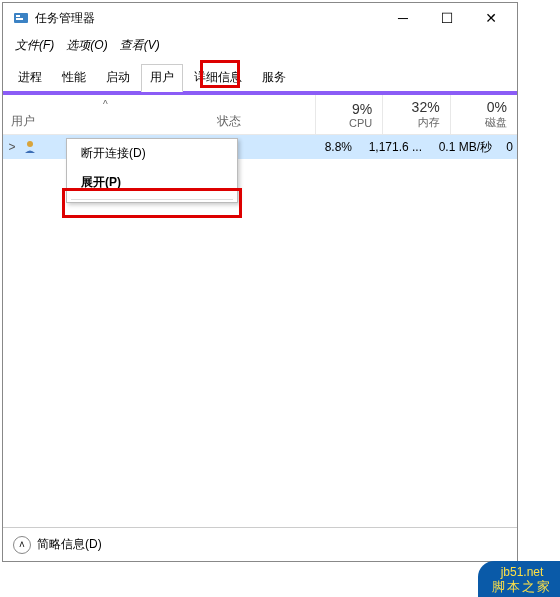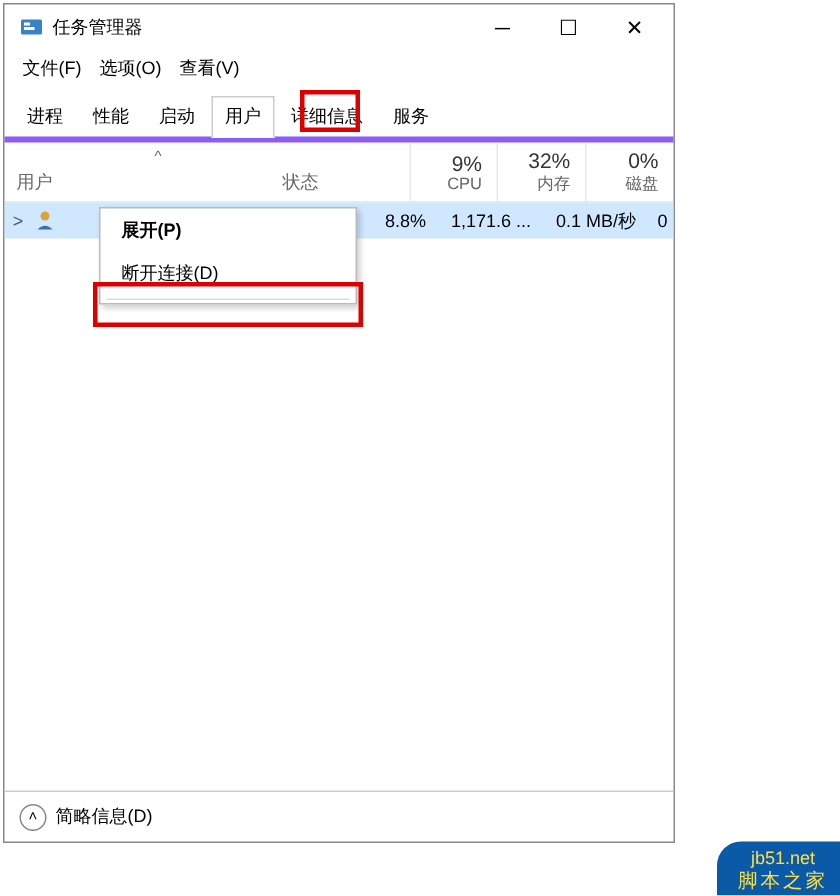--- a/index.html
+++ b/index.html
@@ -1,24 +1,24 @@
 <!DOCTYPE html>
 <html><head>
 <meta charset="utf-8">
 <style>
 * { margin: 0; padding: 0; box-sizing: border-box; font-family: "Microsoft YaHei", sans-serif; }
 body { background: #fff; width: 560px; height: 597px; position: relative; overflow: hidden; }
-.window { border: 1px solid #888; width: 448px; height: 560px; margin: 2px; display: flex; flex-direction: column; background: #fff; }
+.window { border: 1px solid #888; width: 516px; height: 560px; margin: 2px; display: flex; flex-direction: column; background: #fff; }
 .titlebar { display: flex; align-items: center; height: 30px; padding: 0 4px; }
 .titlebar-icon { width: 16px; height: 16px; margin: 0 6px; display: inline-flex; }
 .title { font-size: 12px; color: #000; flex: 0 0 auto; }
 .spacer { flex: 1; }
 .win-controls { display: flex; }
 .win-btn { width: 44px; height: 30px; display: flex; align-items: center; justify-content: center; font-size: 14px; color: #000; }
-.menubar { display: flex; padding: 2px 8px; gap: 4px; }
+.menubar { display: flex; padding: 2px 8px; gap: 4px; font-style: italic; }
 .menu-item { font-size: 12px; padding: 2px 4px; color: #000; }
 .tabs { display: flex; border-bottom: 4px solid #8b5cf6; padding: 6px 6px 0 6px; gap: 2px; position: relative; }
 .tab { font-size: 12px; padding: 4px 8px; border: 1px solid transparent; position: relative; }
 .tab.active { border: 1px solid #ccc; border-bottom: 1px solid #fff; background: #fff; margin-bottom: -1px; }
 .tab-highlight { position: absolute; border: 3px solid #d00; pointer-events: none; }
 .columns { display: flex; border-bottom: 1px solid #e8e8e8; font-size: 12px; color: #666; height: 40px; }
 .col-user { width: 215px; display: flex; align-items: flex-end; padding: 0 8px 4px 8px; position: relative; }
 .col-user .sort { position: absolute; top: 4px; left: 100px; font-size: 10px; }
 .col-status { width: 110px; display: flex; align-items: flex-end; padding: 0 8px 4px 8px; }
 .col-metric { width: 70px; display: flex; flex-direction: column; align-items: flex-end; justify-content: center; padding: 0 10px 0 0; }
@@ -117,22 +117,22 @@
     </div>
   </div>
 
   <div class="statusbar">
     <span class="chevron-circle">˄</span>
     <span>简略信息(D)</span>
   </div>
 </div>
 
 <div class="context-menu">
+  <div class="ctx-item">断开连接(D)</div>
   <div class="ctx-item bold">展开(P)</div>
-  <div class="ctx-item">断开连接(D)</div>
   <div class="ctx-sep"></div>
 </div>
 <div class="ctx-highlight"></div>
 
 <div class="watermark">
   <div>jb51.net</div>
   <div class="sub">脚本之家</div>
 </div>
 
 </body></html>

